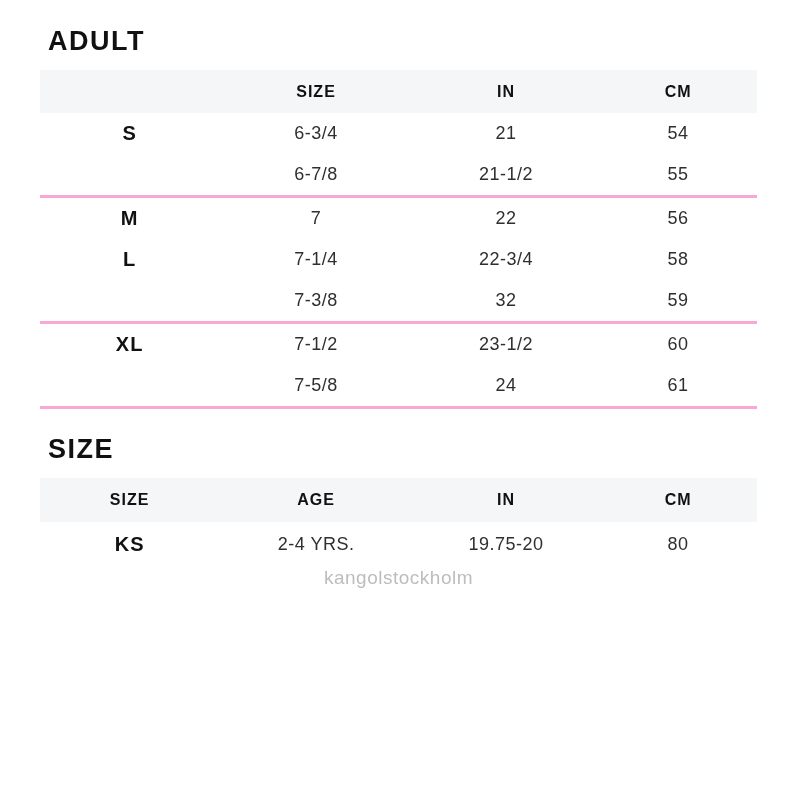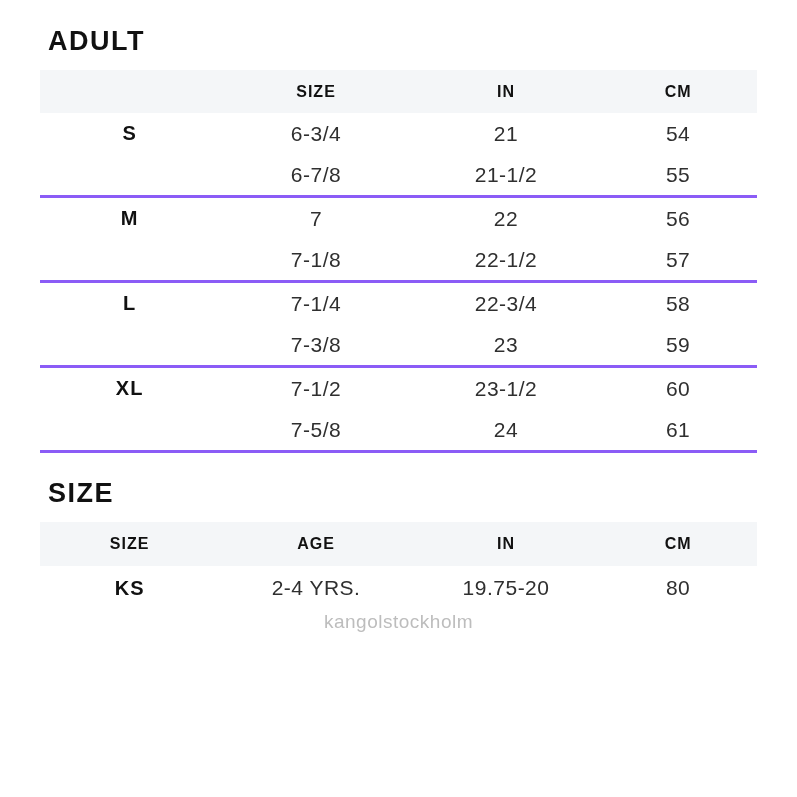--- a/index.html
+++ b/index.html
@@ -40,34 +40,34 @@
     font-weight: bold;
     letter-spacing: 1px;
     text-align: center;
     color: #111111;
     padding: 0;
   }
   table.size-table td {
     height: 41px;
     text-align: center;
     vertical-align: middle;
-    font-size: 21px;
+    font-size: 18px;
     font-weight: 300;
     color: #2f2f2f;
     padding: 0;
     letter-spacing: 0.5px;
   }
   table.size-table td.row-label {
     font-weight: bold;
     font-size: 20px;
     color: #111111;
     letter-spacing: 1px;
   }
   table.size-table tr.group-end td {
-    border-bottom: 3px solid #8b5cf6;
+    border-bottom: 3px solid #f9a8d4;
   }
   .kids-block { margin-top: 25px; }
   table.size-table.kids td { height: 44px; }
   table.size-table.kids thead th { height: 44px; }
   .footer {
     width: 717px;
     text-align: center;
     font-size: 19px;
     color: #bdbdbd;
     letter-spacing: 0.5px;
@@ -109,36 +109,30 @@
           <td>6-7/8</td>
           <td>21-1/2</td>
           <td>55</td>
         </tr>
         <tr>
           <td class="row-label">M</td>
           <td>7</td>
           <td>22</td>
           <td>56</td>
         </tr>
-        <tr class="group-end">
-          <td class="row-label"></td>
-          <td>7-1/8</td>
-          <td>22-1/2</td>
-          <td>57</td>
-        </tr>
         <tr>
           <td class="row-label">L</td>
           <td>7-1/4</td>
           <td>22-3/4</td>
           <td>58</td>
         </tr>
         <tr class="group-end">
           <td class="row-label"></td>
           <td>7-3/8</td>
-          <td>23</td>
+          <td>32</td>
           <td>59</td>
         </tr>
         <tr>
           <td class="row-label">XL</td>
           <td>7-1/2</td>
           <td>23-1/2</td>
           <td>60</td>
         </tr>
         <tr class="group-end">
           <td class="row-label"></td>

